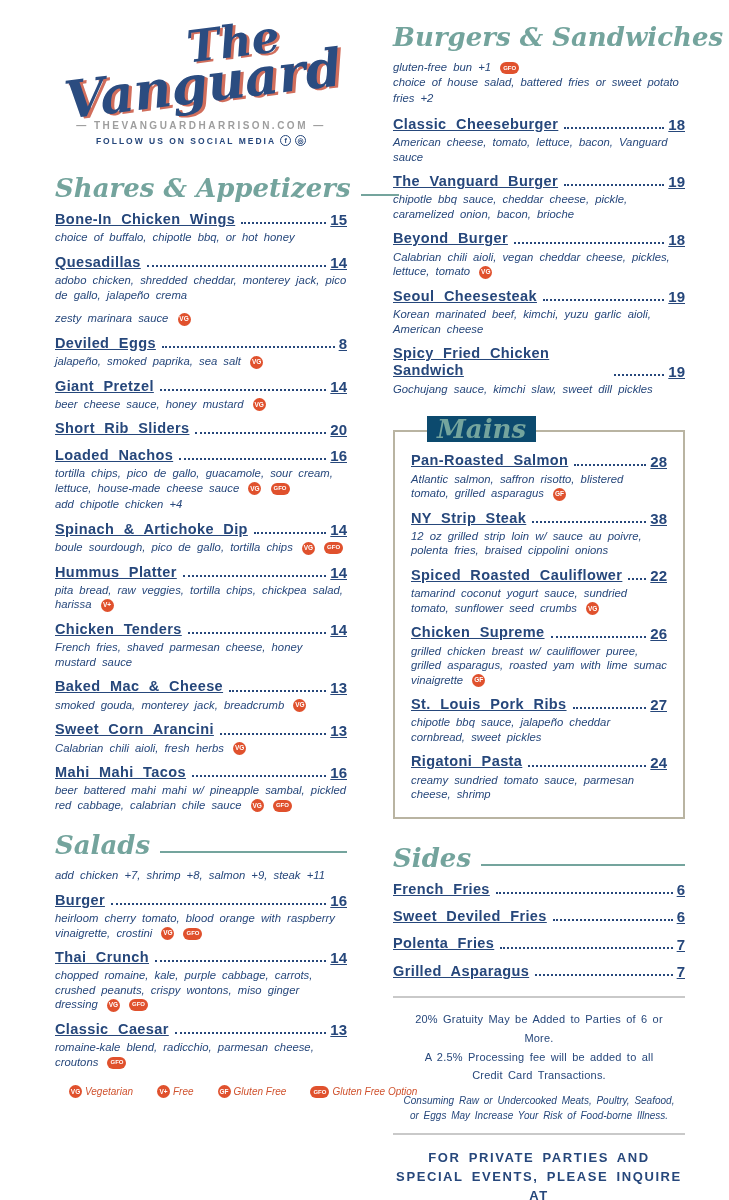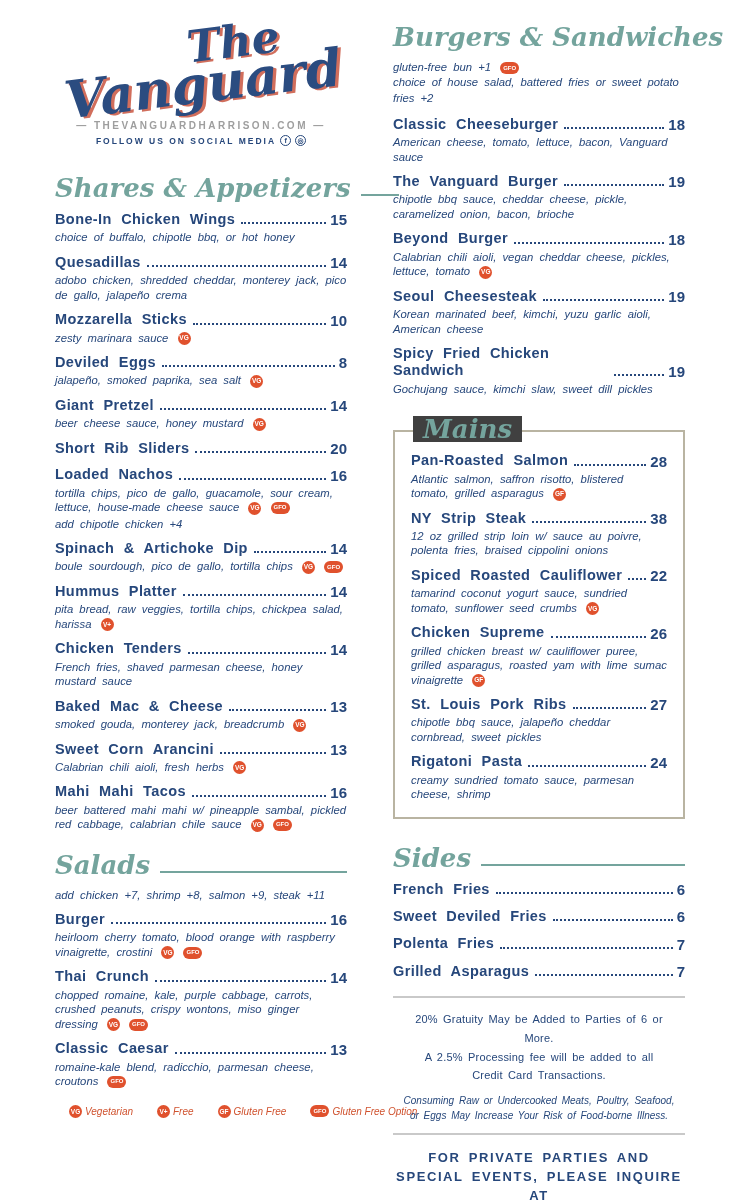--- a/index.html
+++ b/index.html
@@ -22,40 +22,40 @@
     display:inline-flex; align-items:center; justify-content:center; font-size:7px; letter-spacing:0; }
 
   
   .sec-head { display:flex; align-items:flex-end; gap:10px; margin-bottom:10px; }
   .sec-title { font-family:"DejaVu Serif", serif; font-style:italic; font-weight:700;
     font-size:26px; color:#74a49d; line-height:1; white-space:nowrap; }
   .sec-rule { flex:1; height:2px; background:#74a49d; margin-bottom:5px; }
 
   
   .menu-item { margin-bottom:9px; }
-  .item-row { display:flex; align-items:flex-end; }
+  .item-row { display:flex; align-items:flex-end;text-decoration:underline; }
   .item-name { font-weight:bold; font-size:14.5px; letter-spacing:.4px; word-spacing:5px;
     color:#26477b; line-height:1.2; max-width:215px; }
   .dot-leader { flex:1; border-bottom:2px dotted #26477b; margin:0 4px 4px 6px; min-width:14px; }
   .item-price { font-weight:bold; font-size:15px; color:#26477b; }
   .item-desc { font-style:italic; font-size:11.3px; line-height:1.28; word-spacing:3px;
     color:#26477b; margin-top:2px; }
   .note-line { font-style:italic; font-size:11.3px; word-spacing:3px; color:#26477b; line-height:1.35; }
   .section { margin-top:20px; }
 
   
   .badge { background:#e0512d; color:#fff; font-weight:bold; font-style:normal;
     display:inline-flex; align-items:center; justify-content:center;
     width:13px; height:13px; border-radius:50%; font-size:6.5px; vertical-align:middle;
     margin-left:3px; letter-spacing:0; word-spacing:0; }
   .badge.oval { width:auto; padding:0 3px; height:12px; border-radius:7px; font-size:6px; }
 
   
   .mains-box { position:relative; border:2px solid #b9b4a2; padding:20px 16px 6px; margin-top:34px; }
-  .mains-box .sec-title { position:absolute; top:-16px; left:18px; background:#404040; padding:0 10px; }
+  .mains-box .sec-title { position:absolute; top:-16px; left:32px; background:#0c4a6e; padding:0 10px; }
 
   
   .sides .menu-item { margin-bottom:10px; }
 
   
   .legend { display:flex; align-items:center; gap:10px; margin-top:16px; }
   .legend-entry { display:flex; align-items:center; gap:3px; font-style:italic; font-size:10px;
     color:#d0532f; white-space:nowrap;margin-left:14px; }
   .legend-entry .badge { margin-left:0; }
 
@@ -103,25 +103,20 @@
           </div>
           <div class="menu-item">
             <div class="item-row">
               <span class="item-name">Quesadillas</span>
               <span class="dot-leader"></span>
               <span class="item-price">14</span>
             </div>
             <div class="item-desc">adobo chicken, shredded cheddar, monterey jack, pico de gallo, jalapeño crema</div>
           </div>
           <div class="menu-item">
-            <div class="item-row">
-              <span class="item-name">Mozzarella Sticks</span>
-              <span class="dot-leader"></span>
-              <span class="item-price">10</span>
-            </div>
             <div class="item-desc">zesty marinara sauce <span class="badge">VG</span></div>
           </div>
           <div class="menu-item">
             <div class="item-row">
               <span class="item-name">Deviled Eggs</span>
               <span class="dot-leader"></span>
               <span class="item-price">8</span>
             </div>
             <div class="item-desc">jalapeño, smoked paprika, sea salt <span class="badge">VG</span></div>
           </div>

